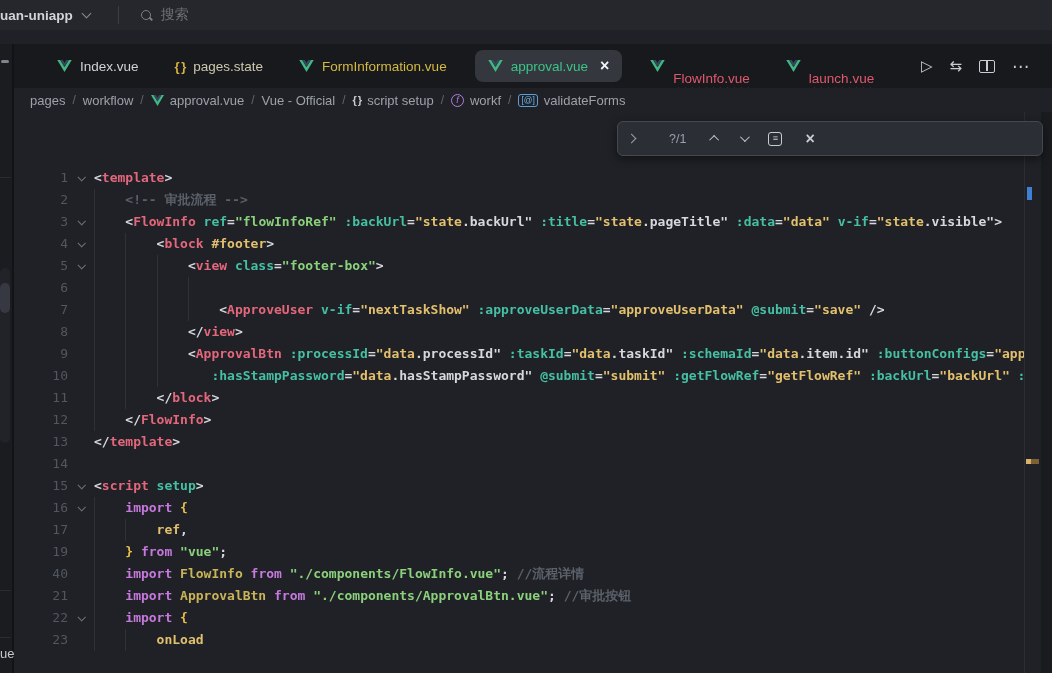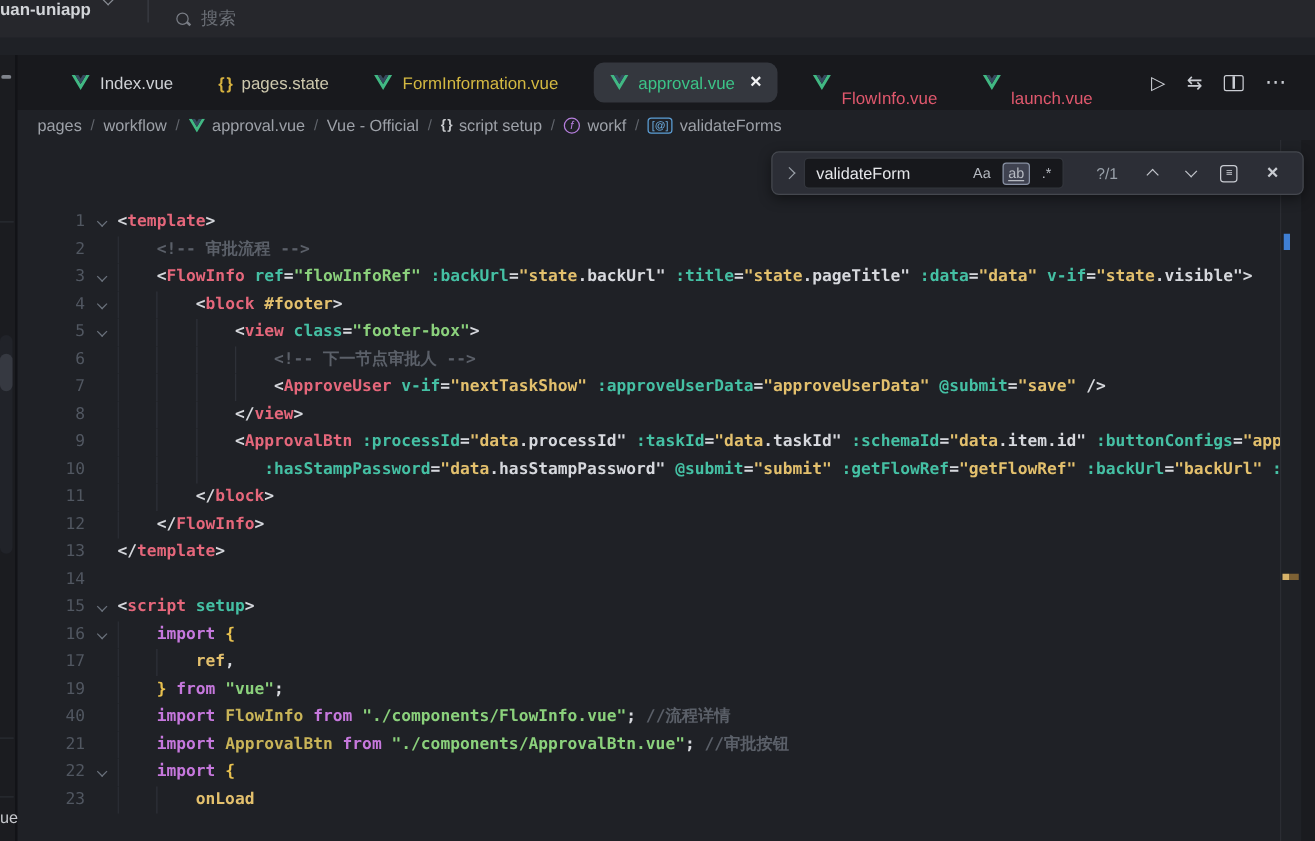--- a/index.html
+++ b/index.html
@@ -3,21 +3,21 @@
 <meta charset="utf-8">
 <style>
   * { margin:0; padding:0; box-sizing:border-box; }
   html,body { width:1052px; height:673px; overflow:hidden; background:#1f2126;
               font-family:"Liberation Sans","DejaVu Sans",sans-serif; }
   .abs { position:absolute; }
   #stage { position:relative; width:1052px; height:673px; }
 
   
   .titlebar { left:0; top:0; width:1052px; height:30px; background:#26272c;
-              display:flex; }
+              display:flex; align-items:center; }
   .proj { color:#d2d4d8; font-size:13.5px; font-weight:bold; margin-left:0px; }
   .chev { width:7px; height:7px; border-right:1.6px solid #8a8e95; border-bottom:1.6px solid #8a8e95;
           transform:rotate(45deg); display:inline-block; margin:-4px 0 0 10px; }
   .tb-divider { width:1px; height:18px; background:#3b3e44; margin-left:28px; }
   .search-wrap { display:flex; align-items:center; margin-left:22px; gap:9px; }
   .mag { position:relative; width:11px; height:11px; }
   .mag::before { content:""; position:absolute; left:0; top:0; width:8px; height:8px;
                  border:1.5px solid #7a7e86; border-radius:50%; }
   .mag::after { content:""; position:absolute; left:8px; top:8px; width:4px; height:1.5px;
                 background:#7a7e86; transform:rotate(45deg); }
@@ -208,26 +208,20 @@
       </span>
       <span class="crumb-sep">/</span>
       <span class="crumb">
         <span class="bc-field">[@]</span>
         <span>validateForms</span>
       </span>
     </div>
 
   <div class="abs findw">
     <span class="find-expand"></span>
-    <span class="find-input">
-      <span class="find-text">validateForm</span>
-      <span class="opt">Aa</span>
-      <span class="opt active opt-ww">ab</span>
-      <span class="opt">.*</span>
-    </span>
     <span class="find-count">?/1</span>
     <span class="find-nav">
       <span class="chev-up"></span>
       <span class="chev-dn"></span>
       <span class="sel-ic">≡</span>
       <span class="find-close">×</span>
     </span>
   </div>
 
   <div class="abs code-area">
@@ -260,21 +254,21 @@
       <div class="code-line">
         <span class="ln">5</span>
         <span class="foldcol">
           <span class="fold-chev"></span>
         </span>
         <span class="codetxt"><span class="guide" style="left: calc(0ch);"></span><span class="guide" style="left: calc(4ch);"></span><span class="guide" style="left: calc(8ch);"></span><span class="c-p">            &lt;</span><span class="c-t">view</span><span class="c-a"> class</span><span class="c-p">=</span><span class="c-s">"footer-box"</span><span class="c-p">&gt;</span></span>
       </div>
       <div class="code-line">
         <span class="ln">6</span>
         <span class="foldcol"></span>
-        <span class="codetxt"><span class="guide" style="left: calc(0ch);"></span><span class="guide" style="left: calc(4ch);"></span><span class="guide" style="left: calc(8ch);"></span><span class="guide" style="left: calc(12ch);"></span><span class="c-c">                &lt;!-- 下一节点审批人 --&gt;</span></span>
+        <span class="codetxt"><span class="guide" style="left: calc(0ch);"></span><span class="guide" style="left: calc(4ch);"></span><span class="guide" style="left: calc(8ch);"></span><span class="guide" style="left: calc(12ch);"></span></span>
       </div>
       <div class="code-line">
         <span class="ln">7</span>
         <span class="foldcol"></span>
         <span class="codetxt"><span class="guide" style="left: calc(0ch);"></span><span class="guide" style="left: calc(4ch);"></span><span class="guide" style="left: calc(8ch);"></span><span class="guide" style="left: calc(12ch);"></span><span class="c-p">                &lt;</span><span class="c-t">ApproveUser</span><span class="c-a"> v-if</span><span class="c-p">=</span><span class="c-y">"nextTaskShow"</span><span class="c-a"> :approveUserData</span><span class="c-p">=</span><span class="c-y">"approveUserData"</span><span class="c-a"> @submit</span><span class="c-p">=</span><span class="c-y">"save"</span><span class="c-p"> /&gt;</span></span>
       </div>
       <div class="code-line">
         <span class="ln">8</span>
         <span class="foldcol"></span>
         <span class="codetxt"><span class="guide" style="left: calc(0ch);"></span><span class="guide" style="left: calc(4ch);"></span><span class="guide" style="left: calc(8ch);"></span><span class="c-p">            &lt;/</span><span class="c-t">view</span><span class="c-p">&gt;</span></span>

